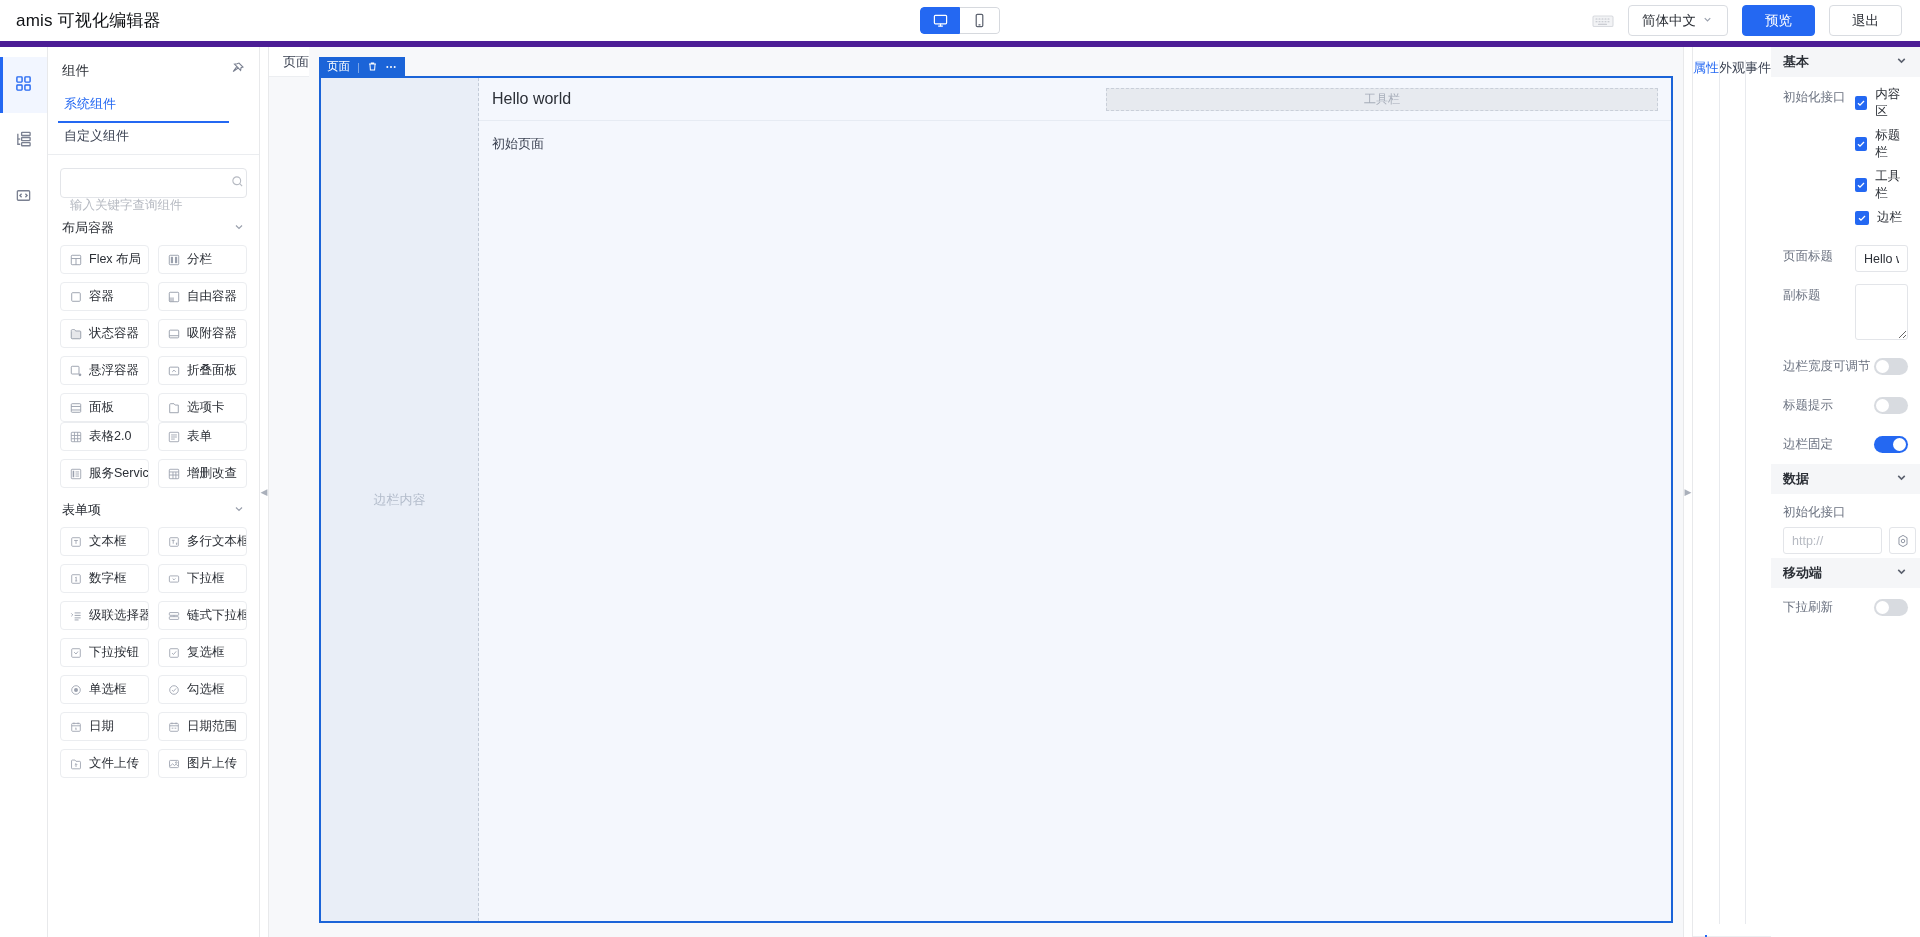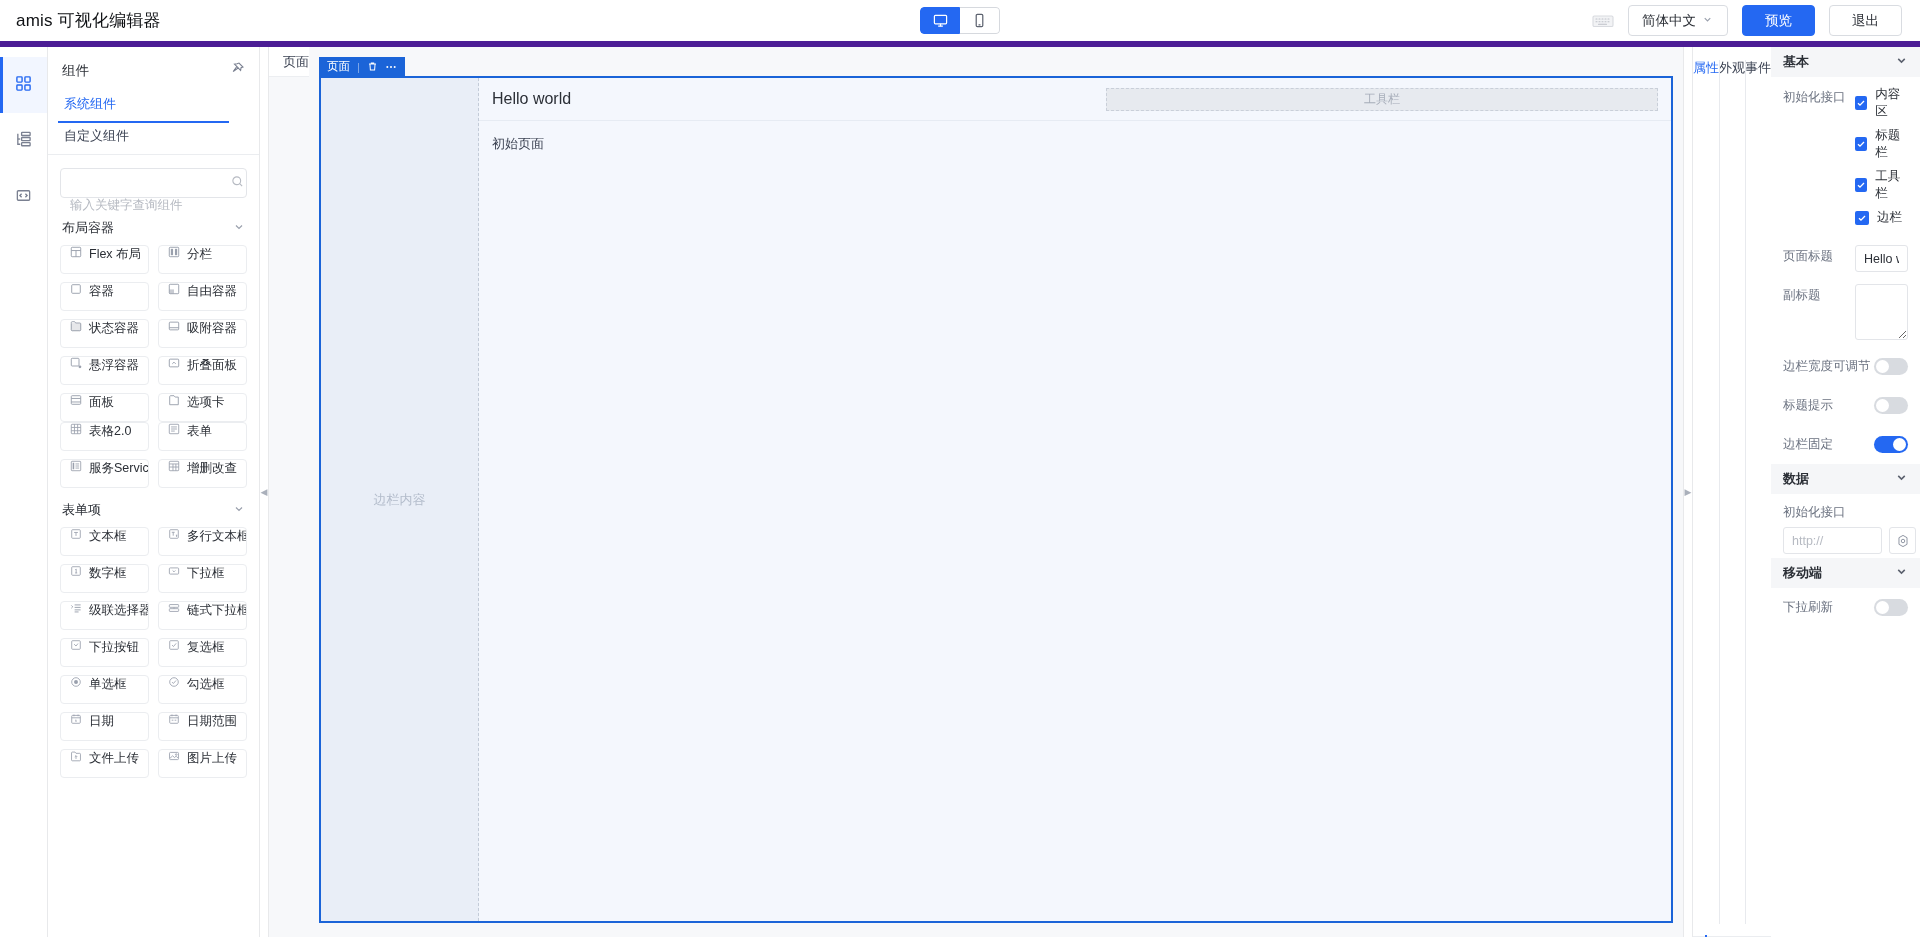--- a/index.html
+++ b/index.html
@@ -99,21 +99,21 @@
     font-family: inherit; background: transparent; margin-top: 44px;
   }
   .search-box input::placeholder { color: #b6bac2; }
   .panel-scroll { flex: 1; overflow: hidden; padding: 0 12px 10px 12px; }
   .group-head {
     display: flex; align-items: center; justify-content: space-between;
     padding: 13px 2px 8px 2px; font-size: 13px; color: #2b2f36; cursor: pointer;
   }
   .grid { display: grid; grid-template-columns: 1fr 1fr; gap: 8px 9px; }
   .comp {
-    display: flex; align-items: flex-start; gap: 7px;
+    display: flex; align-items: center; gap: 7px;
     height: 29px; padding: 0 9px;
     border: 1px solid #ebedf0; border-radius: 4px; background: #fff;
     font-size: 12.5px; color: #2b2f36; cursor: grab; white-space: nowrap; overflow: hidden;
   }
   .comp .ic { color: #9aa0ad; display: flex; flex: 0 0 auto; }
 
   
   .collapse-handle {
     width: 9px; background: #fff; border-right: 1px solid #e8e9eb;
     display: flex; align-items: center; justify-content: center; cursor: pointer;

